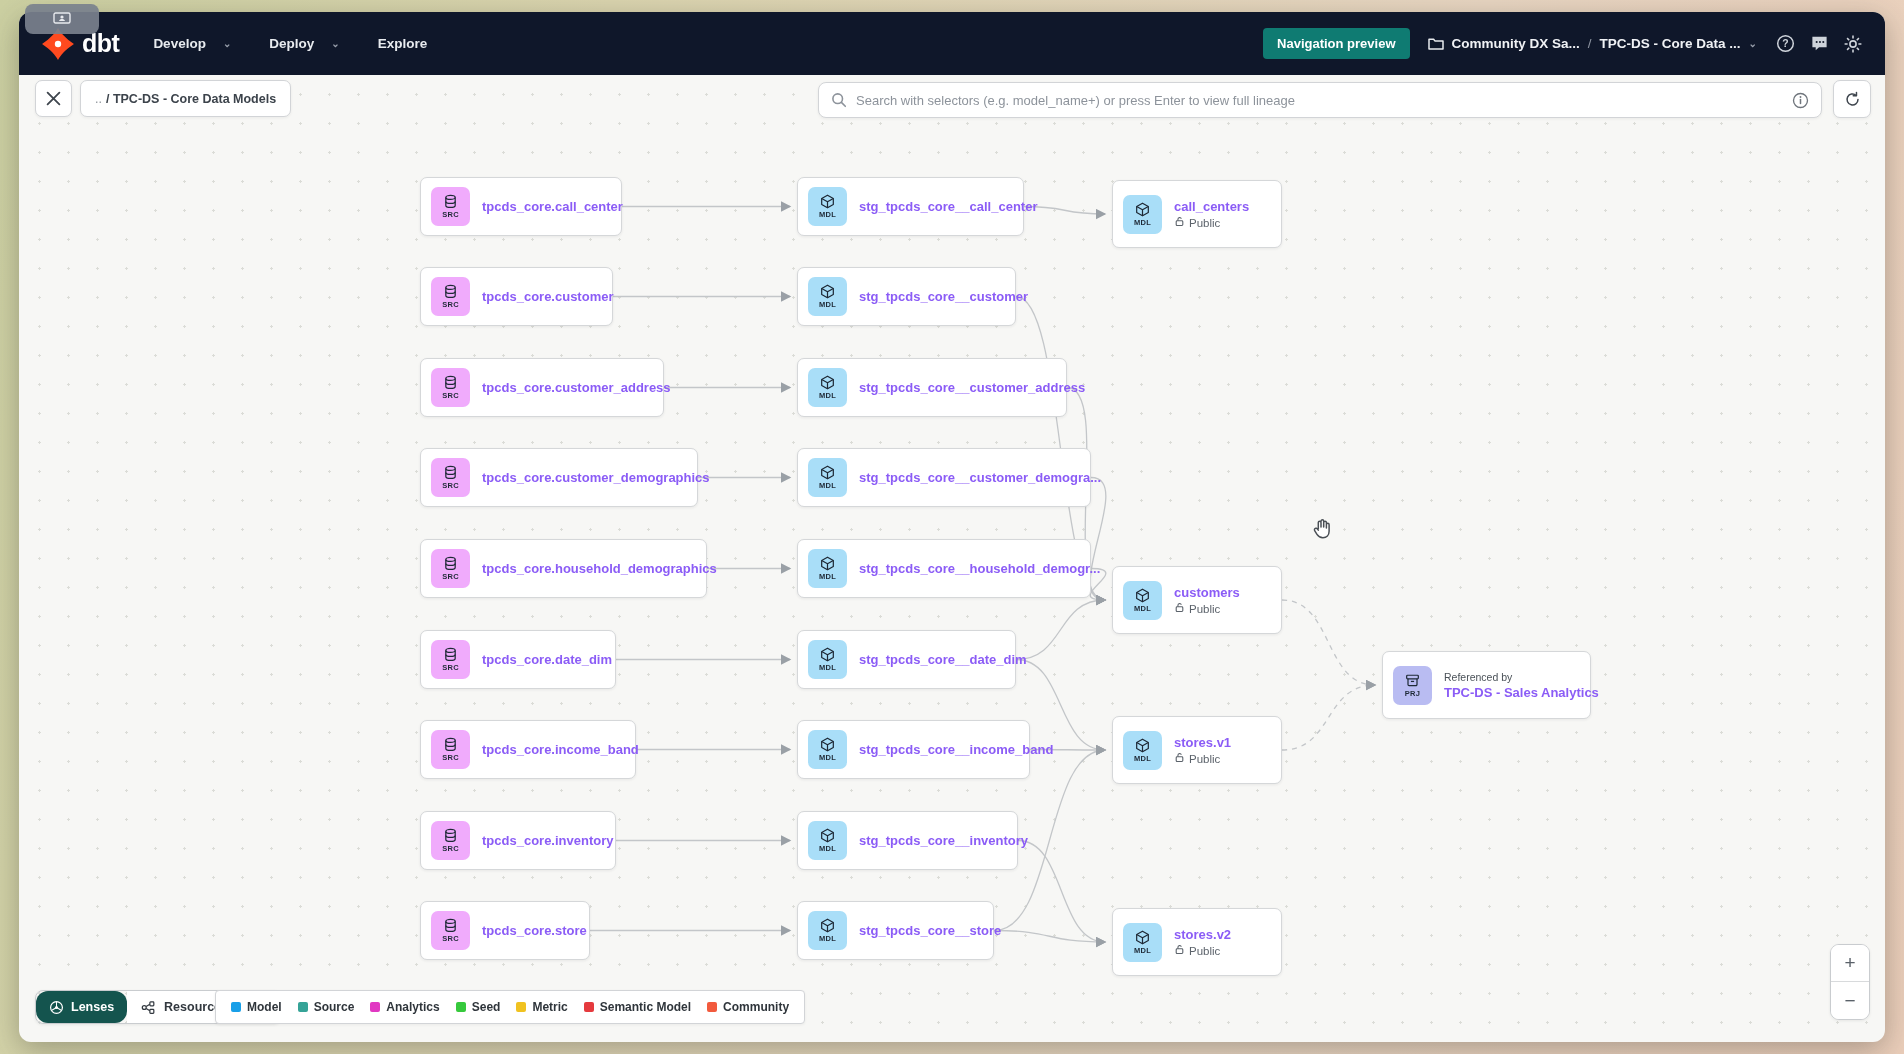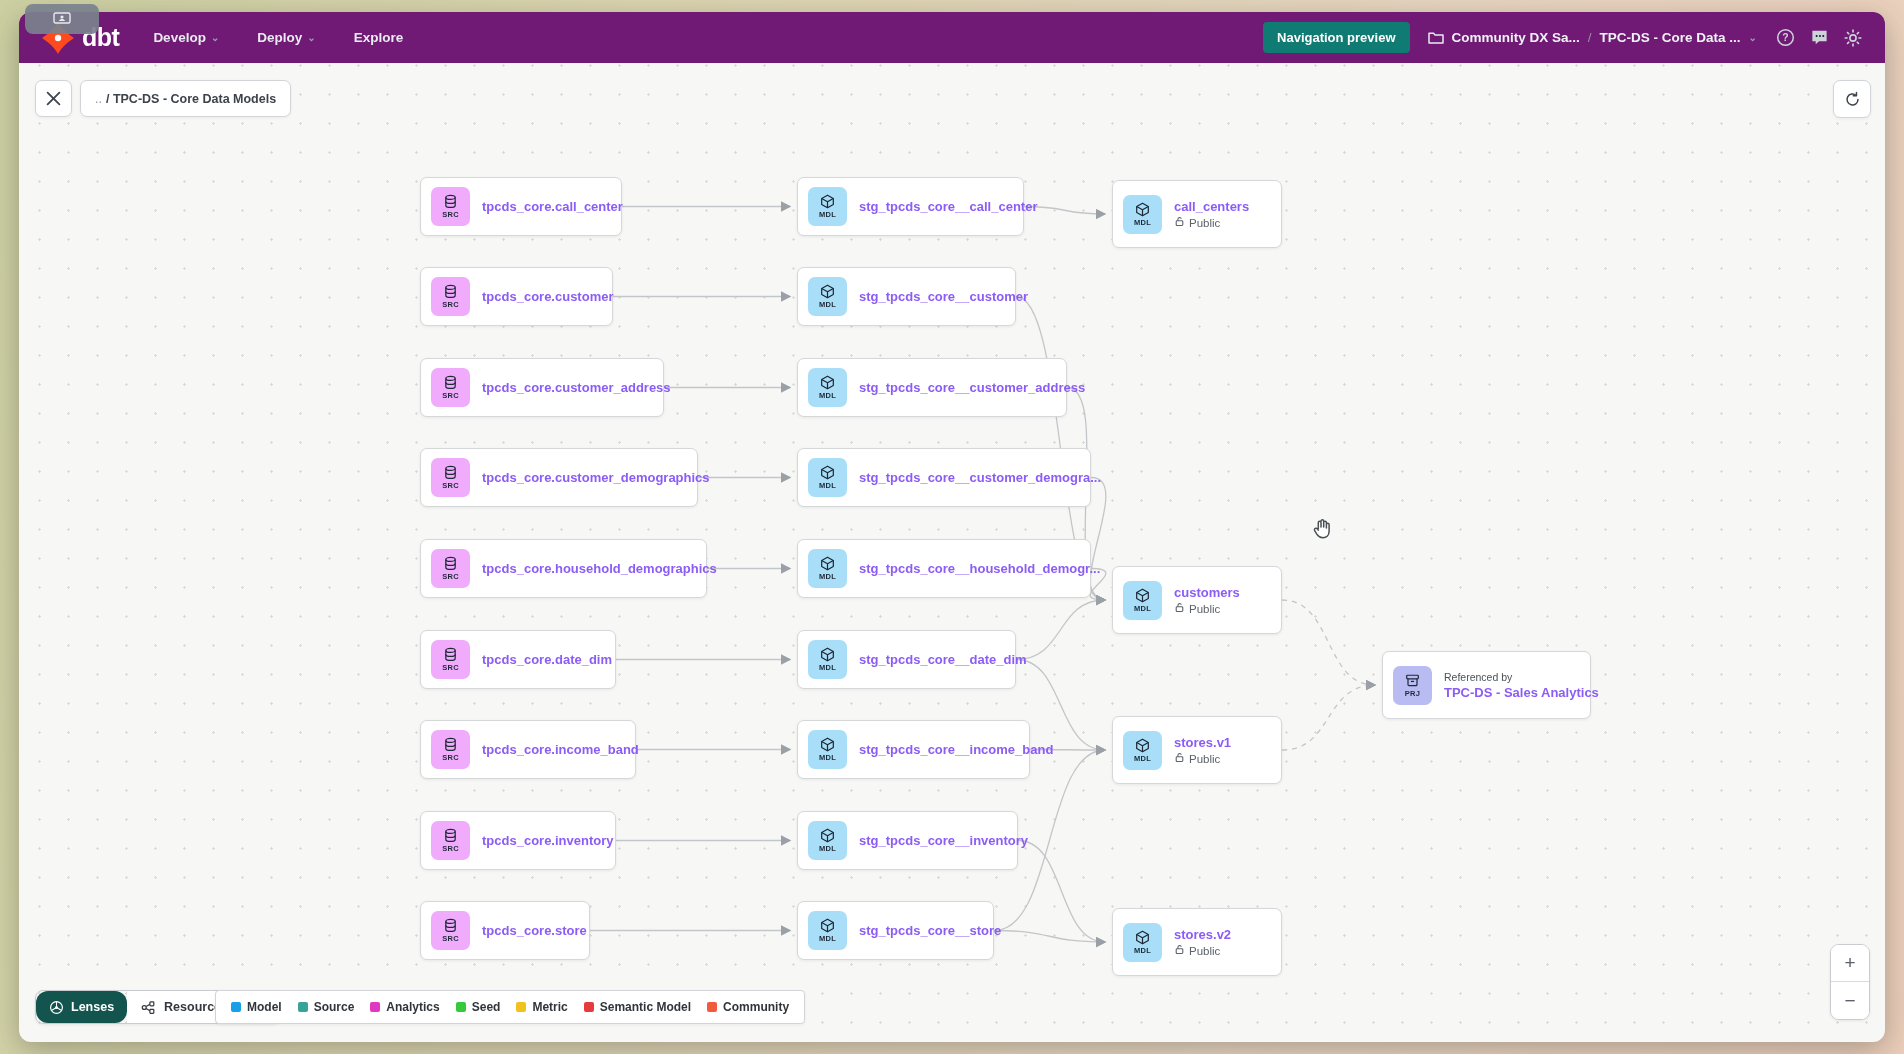--- a/index.html
+++ b/index.html
@@ -14,27 +14,27 @@
     background:rgba(122,129,141,.92); border-radius:8px; z-index:5;
     display:flex; align-items:center; justify-content:center;
   }
   .window{
     position:absolute; left:19px; top:12px; width:1866px; height:1030px;
     background:#f7f7f5; border-radius:12px; overflow:hidden;
     box-shadow:0 8px 30px rgba(50,50,40,.35);
   }
   
   .navbar{
-    position:absolute; left:0; top:0; width:100%; height:51px;
-    background:#701a75; display:flex; align-items:center; z-index:4;
+    position:absolute; left:0; top:0; width:100%; height:63px;
+    background:#0f172a; display:flex; align-items:center; z-index:4;
     padding:3px 22px; color:#eef1f4;
   }
   .logo{ display:flex; align-items:center; gap:7px; margin-right:34px; }
   .logo-text{ font-size:25px; font-weight:bold; color:#fff; letter-spacing:-0.5px; }
-  .nav-menu{ display:flex; align-items:center; gap:5px; font-size:13.5px; font-weight:bold;
+  .nav-menu{ display:flex; align-items:center; gap:17px; font-size:13.5px; font-weight:bold;
     color:#e8ebef; margin-right:38px; cursor:pointer; }
   .chev{ font-size:10px; color:#9aa1ad; }
   .nav-right{ margin-left:auto; display:flex; align-items:center; gap:18px; }
   .nav-preview-btn{
     background:#0f7b72; color:#fff; font-size:13px; font-weight:bold;
     padding:8px 14px; border-radius:4px; border:none; cursor:pointer;
   }
   .crumbs{ display:flex; align-items:center; gap:8px; font-size:13.5px; font-weight:bold; color:#f0f2f5; }
   .crumb-sep{ color:#8f96a2; font-weight:normal; }
   .nav-icons{ display:flex; align-items:center; gap:14px; }
@@ -578,20 +578,32 @@
 
   <div class="tool close-btn">
     <svg width="15" height="15" viewBox="0 0 14 14">
         <path d="M1.5 1.5 12.5 12.5 M12.5 1.5 1.5 12.5" stroke="#3f464e" stroke-width="1.7" stroke-linecap="round"></path>
       </svg>
   </div>
   <div class="tool lineage-chip">
     <span class="chip-dots">..</span>
     <span>/ TPC-DS - Core Data Models</span>
   </div>
+  <div class="tool search-wrap">
+    <svg width="16" height="16" viewBox="0 0 16 16">
+      <circle cx="6.7" cy="6.7" r="4.8" fill="none" stroke="#8d939b" stroke-width="1.6"></circle>
+      <path d="M10.4 10.4 14.3 14.3" stroke="#8d939b" stroke-width="1.6" stroke-linecap="round"></path>
+    </svg>
+    <input class="search-input" value="" placeholder="Search with selectors (e.g. model_name+) or press Enter to view full lineage" style="">
+    <svg width="17" height="17" viewBox="0 0 18 18">
+      <circle cx="9" cy="9" r="7.4" fill="none" stroke="#6f757c" stroke-width="1.4"></circle>
+      <path d="M9 8v4.2" stroke="#6f757c" stroke-width="1.6" stroke-linecap="round"></path>
+      <circle cx="9" cy="5.3" r="1" fill="#6f757c"></circle>
+    </svg>
+  </div>
   <div class="tool refresh-btn">
     <svg width="17" height="17" viewBox="0 0 18 18">
       <path d="M14.8 9a5.8 5.8 0 1 1-2-4.4" fill="none" stroke="#3f464e" stroke-width="1.6" stroke-linecap="round"></path>
       <path d="M13.2 1.6v3.4h-3.4" fill="none" stroke="#3f464e" stroke-width="1.6" stroke-linecap="round" stroke-linejoin="round"></path>
     </svg>
   </div>
 
   <div class="lenses-group">
     <div class="lenses-seg">
       <svg width="15" height="15" viewBox="0 0 16 16">

